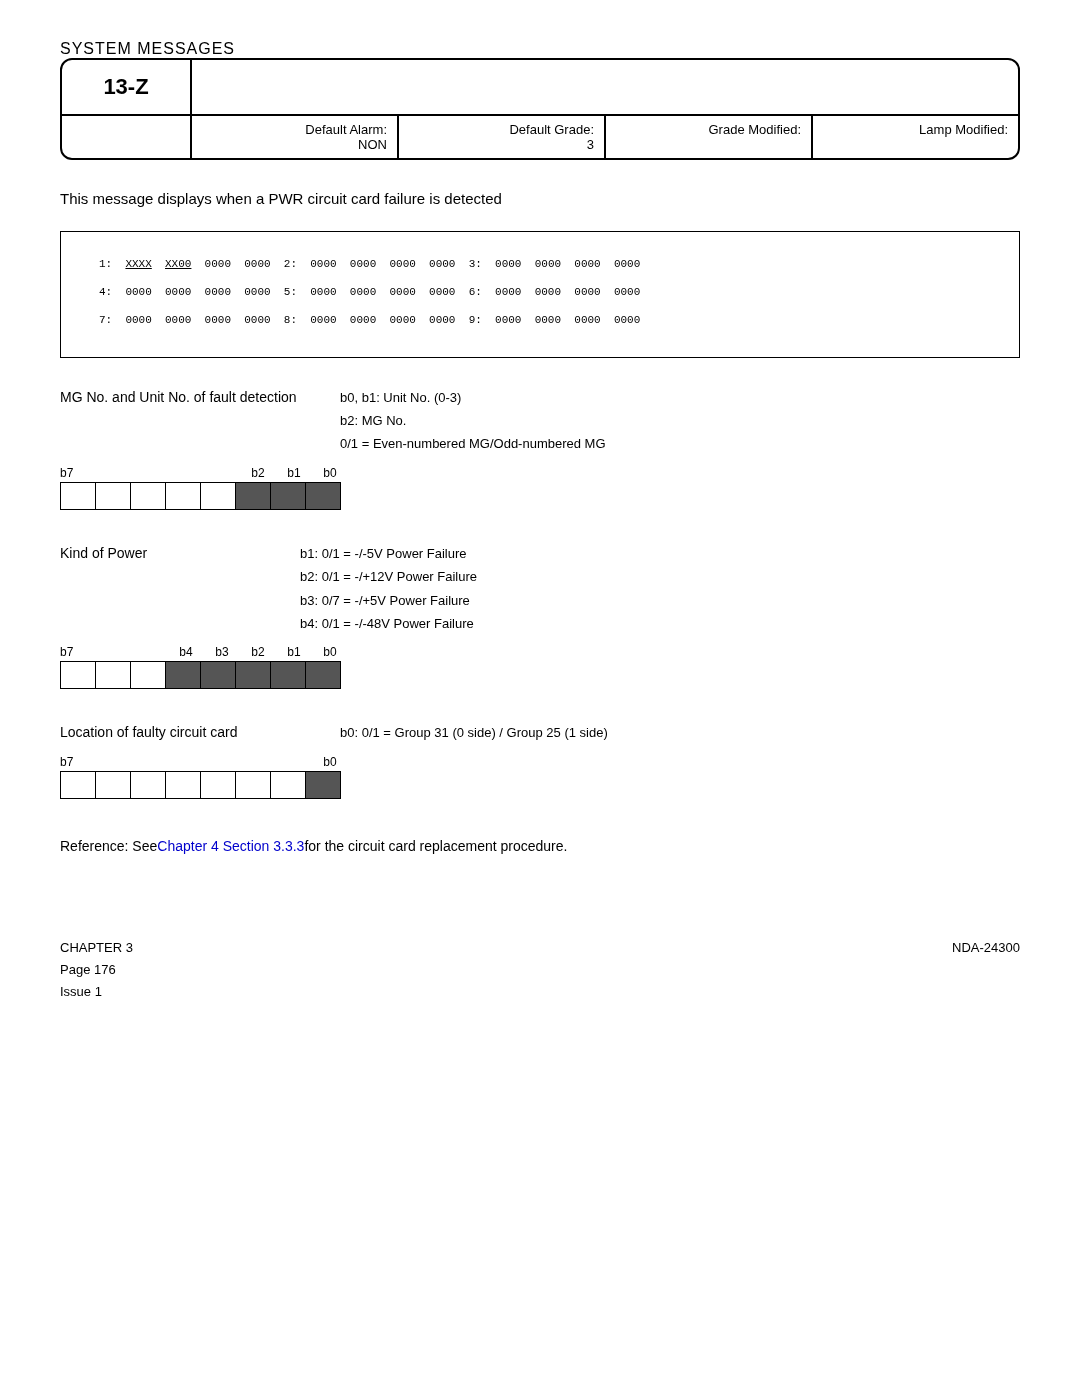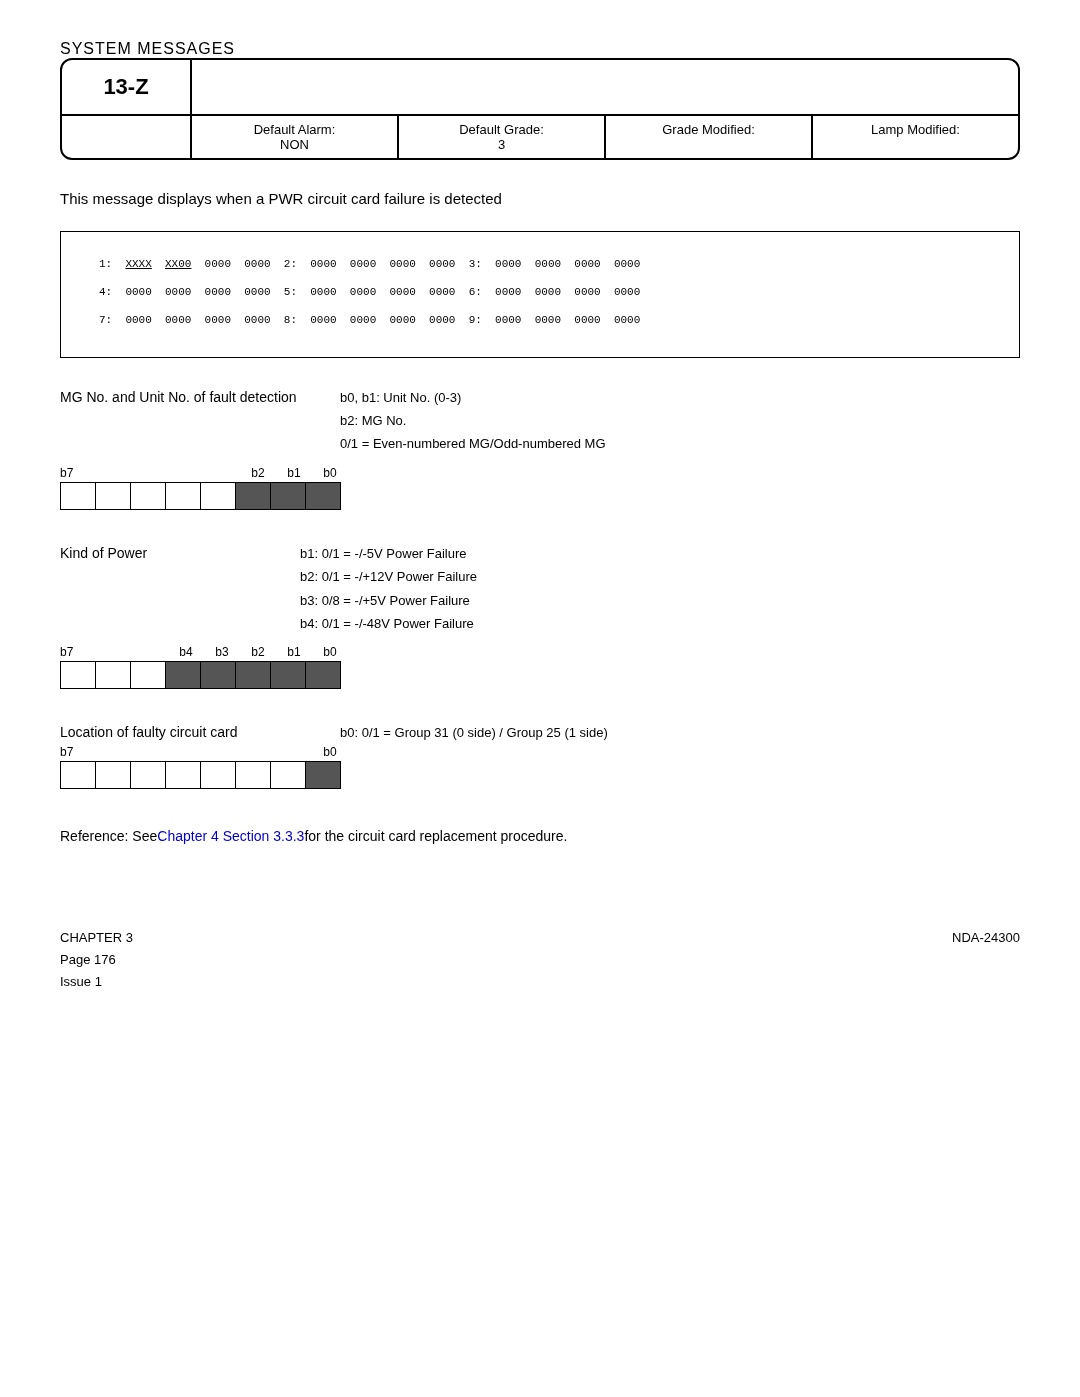--- a/index.html
+++ b/index.html
@@ -54,21 +54,21 @@
       border-right: 2px solid #000;
     }
     .header-meta {
       flex: 1;
       display: flex;
     }
     .header-meta-cell {
       flex: 1;
       border-right: 2px solid #000;
       padding: 6px 10px;
-      text-align: center;
+      text-align: right;
       font-size: 13px;
     }
     .header-meta-cell:last-child {
       border-right: none;
     }
     .header-meta-cell .label {
       font-weight: normal;
     }
     .header-meta-cell .value {
       font-weight: normal;
@@ -216,21 +216,21 @@
     </div>
   </div>
 </div>
 
 <div class="bit-section" style="margin-top:20px;">
   <div style="display:flex; align-items:flex-start; margin-bottom:10px;">
     <div style="min-width:240px; font-size:14px; line-height:1.6;">Kind of Power</div>
     <div style="font-size:13px; line-height:1.8;">
       <div>b1:  0/1 = -/-5V Power Failure</div>
       <div>b2:  0/1 = -/+12V Power Failure</div>
-      <div>b3:  0/8 = -/+5V Power Failure</div>
+      <div>b3:  0/7 = -/+5V Power Failure</div>
       <div>b4:  0/1 = -/-48V Power Failure</div>
     </div>
   </div>
 
   <div style="margin-left:0;">
     <div style="display:flex; font-size:12px; margin-bottom:2px;">
       <span style="width:36px; text-align:left;">b7</span>
       <span style="width:36px; text-align:center;"></span>
       <span style="width:36px; text-align:center;"></span>
       <span style="width:36px; text-align:center;">b4</span>
@@ -246,21 +246,21 @@
       <div class="bit-box filled"></div>
       <div class="bit-box filled"></div>
       <div class="bit-box filled"></div>
       <div class="bit-box filled"></div>
       <div class="bit-box filled"></div>
     </div>
   </div>
 </div>
 
 <div class="bit-section" style="margin-top:20px;">
-  <div style="display:flex; align-items:flex-start; gap:40px; ">
+  <div style="display:flex; align-items:flex-start; gap:40px; margin-bottom:10px;">
     <div style="min-width:240px; font-size:14px; line-height:1.6;">Location of faulty circuit card</div>
     <div style="font-size:13px; line-height:1.8;">
       <div>b0:  0/1 = Group 31 (0 side) / Group 25 (1 side)</div>
     </div>
   </div>
 
   <div style="margin-left:0;">
     <div style="display:flex; font-size:12px; margin-bottom:2px;">
       <span style="width:36px; text-align:left;">b7</span>
       <span style="width:36px; text-align:center;"></span>

